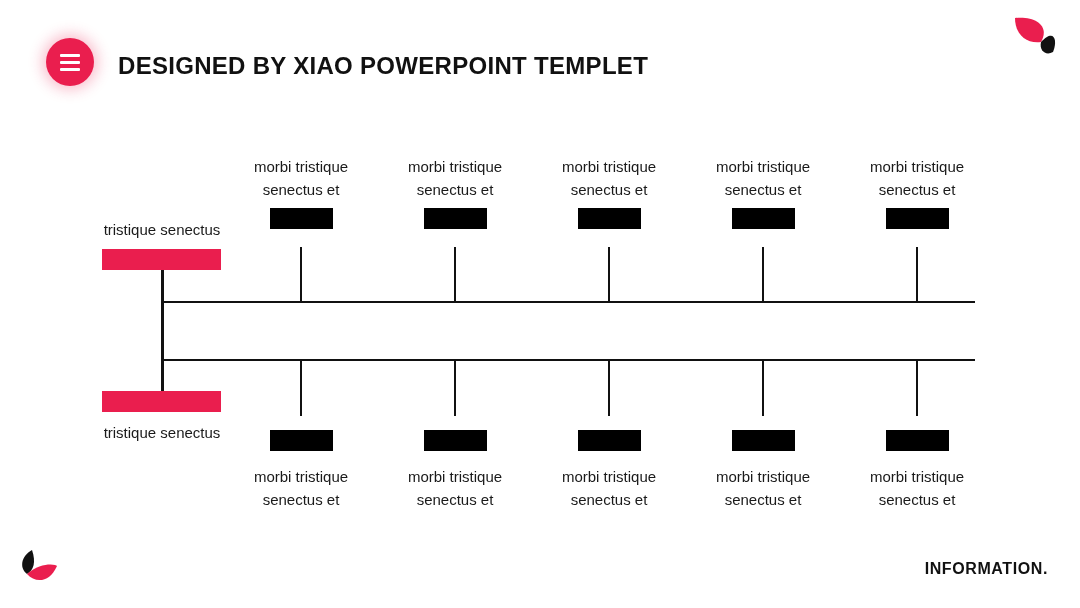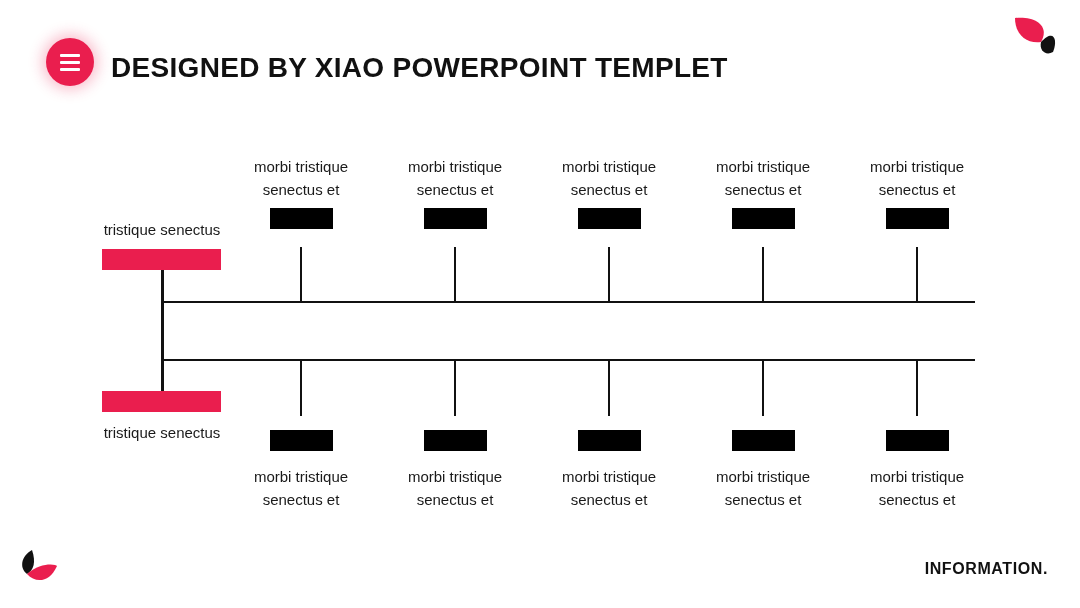--- a/index.html
+++ b/index.html
@@ -36,23 +36,23 @@
   }
   .menu-badge .bar {
     width: 20px;
     height: 3px;
     background: #ffffff;
     border-radius: 1px;
   }
 
   .slide-title {
     position: absolute;
-    left: 111px;
+    left: 118px;
     top: 52px;
-    font-size: 28px;
+    font-size: 24px;
     font-weight: bold;
     letter-spacing: 0.3px;
     color: #111111;
     font-family: "Liberation Sans", sans-serif;
     white-space: nowrap;
   }
 
   
   .leaf-logo {
     position: absolute;

